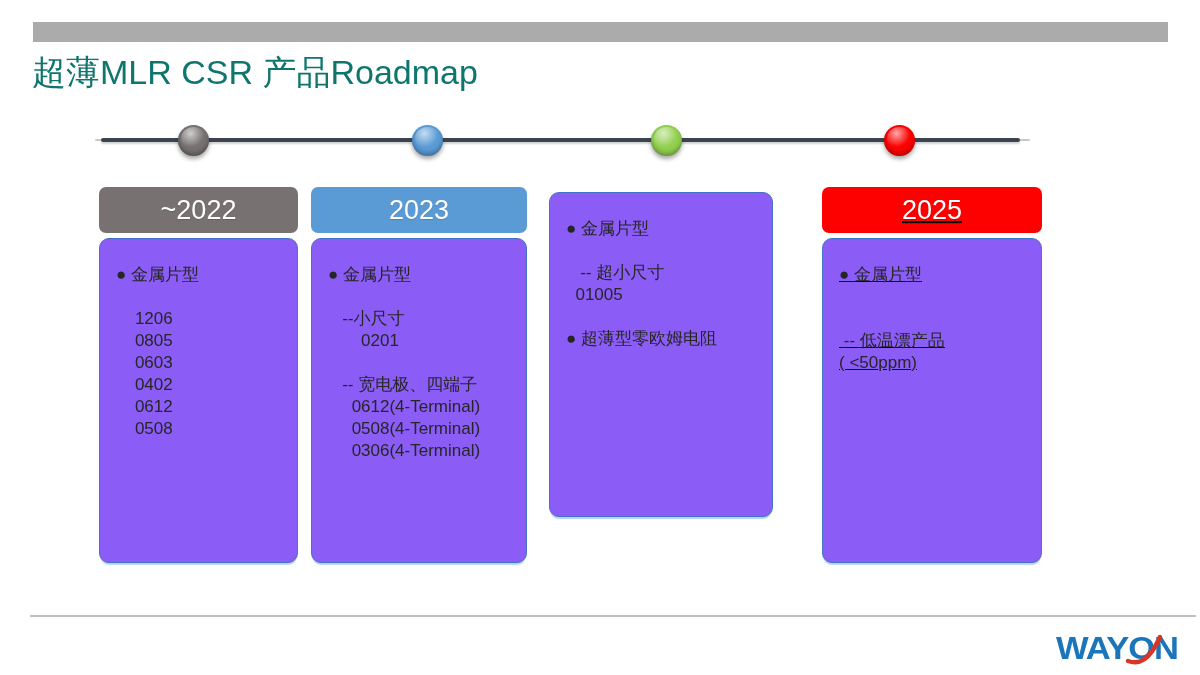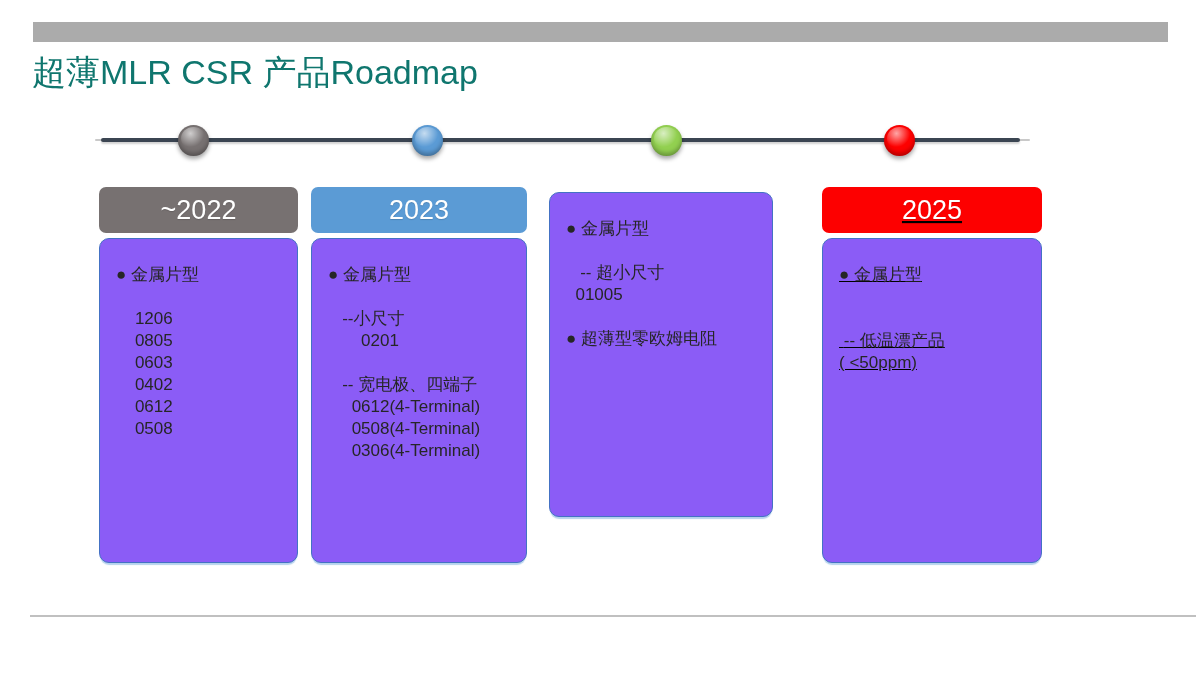--- a/index.html
+++ b/index.html
@@ -121,14 +121,20 @@
       <div class="content">● 金属片型
 
 
  -- 低温漂产品
 ( &lt;50ppm)</div>
     </div>
   </div>
 
   <div class="bottom-divider" style="background-color: rgb(192, 192, 192);"></div>
 
+  <div class="logo">
+    <svg width="124" height="40" viewBox="0 0 124 40">
+      <text x="0" y="31" font-family="Liberation Sans, DejaVu Sans, sans-serif" font-size="32" font-weight="bold" letter-spacing="-1" textLength="122" lengthAdjust="spacingAndGlyphs" fill="#1b75bb">WAYON</text>
+      <path d="M 72 33 C 83 37 93 33 104 9" fill="none" stroke-width="4.5" stroke-linecap="round" stroke="#d93526"></path>
+    </svg>
+  </div>
 
 </div>
 
 </body></html>

